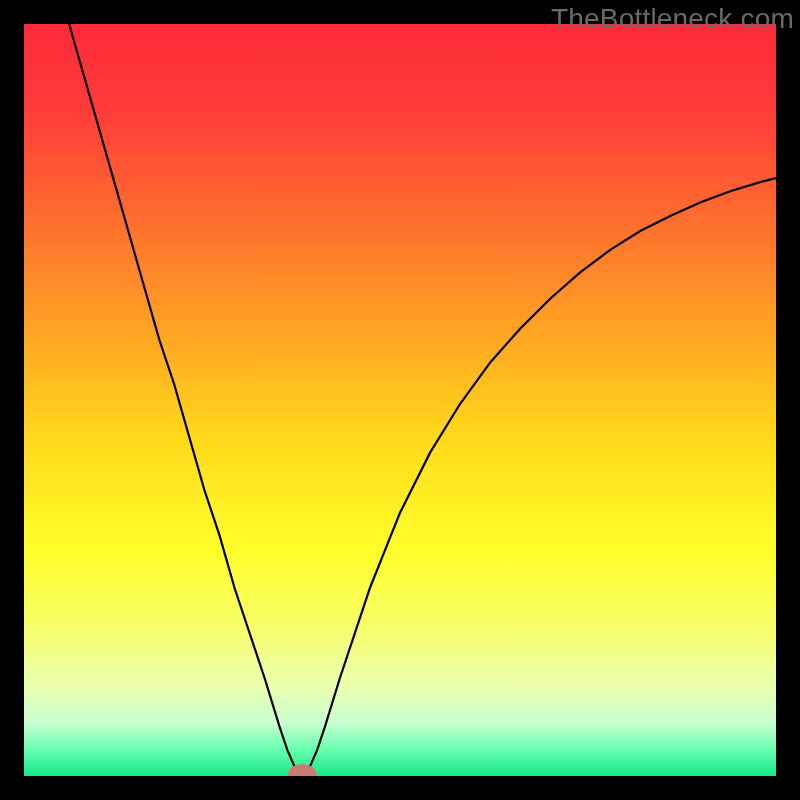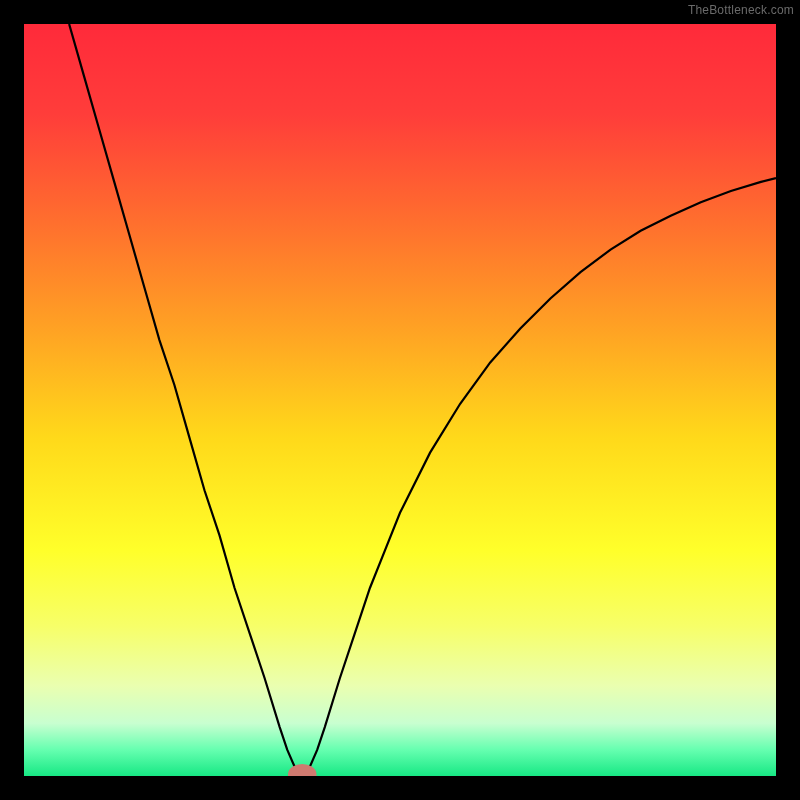--- a/index.html
+++ b/index.html
@@ -24,21 +24,21 @@
     left: 0;
     top: 0;
     width: 752px;
     height: 752px;
   }
   .watermark {
     position: absolute;
     top: 3px;
     right: 6px;
     color: #6a6a6a;
-    font-size: 12px;
+    font-size: 28px;
     font-weight: 500;
     letter-spacing: 0.2px;
   }
   .curve {
     fill: none;
     stroke: #000;
     stroke-width: 2.2;
   }
   .marker {
     fill: #cf7a70;

